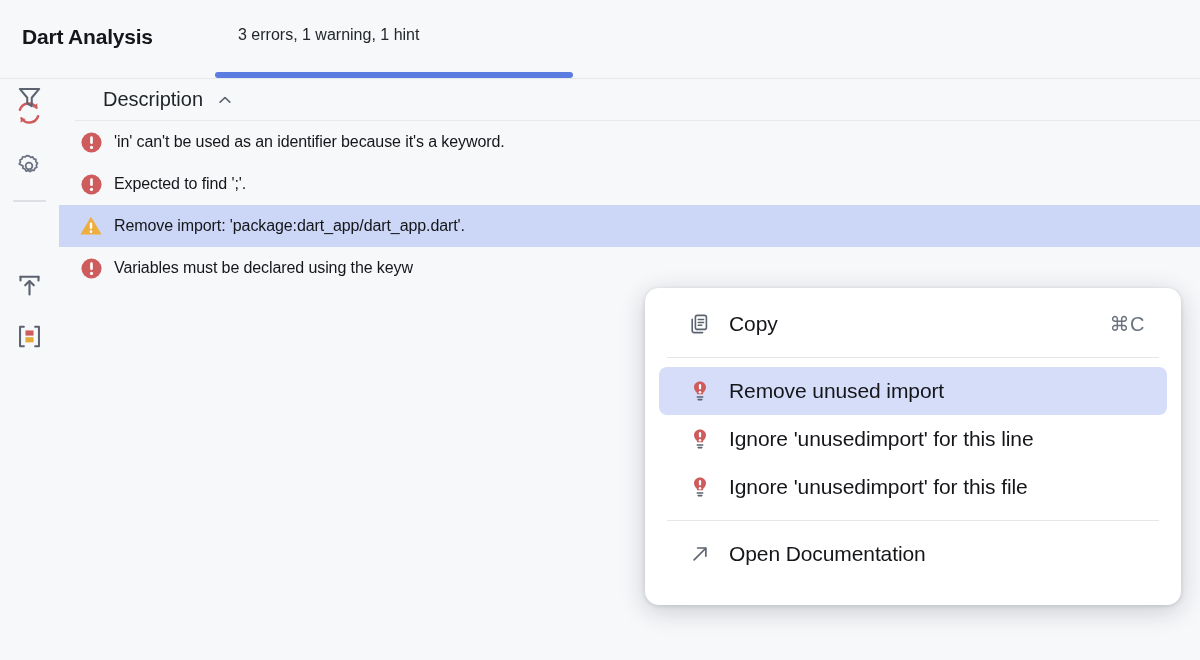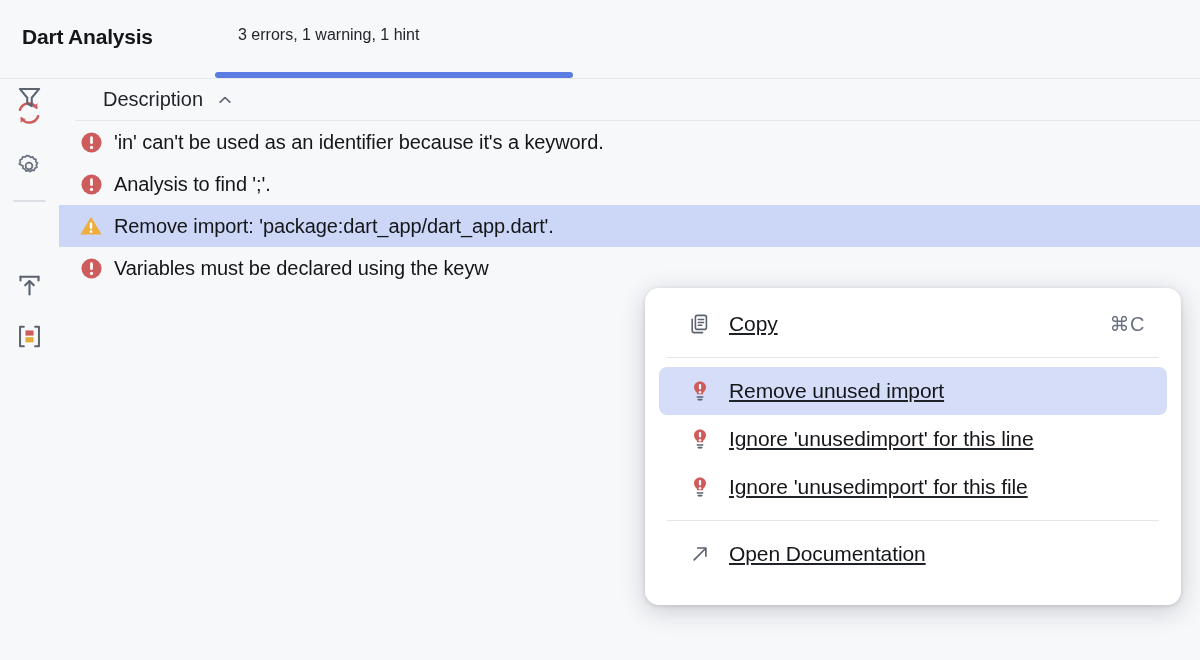--- a/index.html
+++ b/index.html
@@ -160,40 +160,39 @@
     width: 24px;
     height: 24px;
     flex: 0 0 24px;
     display: flex;
     align-items: center;
     justify-content: center;
   }
 
   .row .row-text {
     margin-left: 11px;
-    font-size: 20px;
+    font-size: 16px;
     color: #14161a;
     white-space: nowrap;
     letter-spacing: -0.1px;
   }
 
   
   .context-menu {
     position: absolute;
     left: 645px;
     top: 288px;
     width: 536px;
     height: 317px;
     background: #ffffff;
     border-radius: 14px;
     box-shadow: 0 6px 26px rgba(20,25,40,0.20),
                 0 1px 4px rgba(20,25,40,0.14);
     padding: 12px 0 12px 0;
     z-index: 20;
-    text-decoration: underline;
   }
 
   .menu-item {
     position: relative;
     height: 48px;
     margin: 0 14px;
     border-radius: 8px;
     display: flex;
     align-items: center;
     padding-left: 28px;
@@ -329,21 +328,21 @@
 
 
       <div class="row">
         <span class="sev-icon">
           <svg width="23" height="23" viewBox="0 0 24 24">
             <circle cx="12" cy="12" r="10.5" fill="#cf5c5c"></circle>
             <rect x="10.6" y="5.6" width="2.8" height="8" rx="1.4" fill="#fff"></rect>
             <circle cx="12" cy="17.1" r="1.65" fill="#fff"></circle>
           </svg>
         </span>
-        <span class="row-text">Analysis to find ';'.</span>
+        <span class="row-text">Expected to find ';'.</span>
       </div>
 
       <div class="row selected">
         <span class="sev-icon">
           <svg width="24" height="24" viewBox="0 0 24 24">
             <path d="M12 2.8L22.6 20.6H1.4z" fill="#eeae3e"></path>
             <rect x="10.8" y="8.6" width="2.4" height="6.4" rx="1.2" fill="#fff"></rect>
             <circle cx="12" cy="17.7" r="1.35" fill="#fff"></circle>
           </svg>
         </span>

